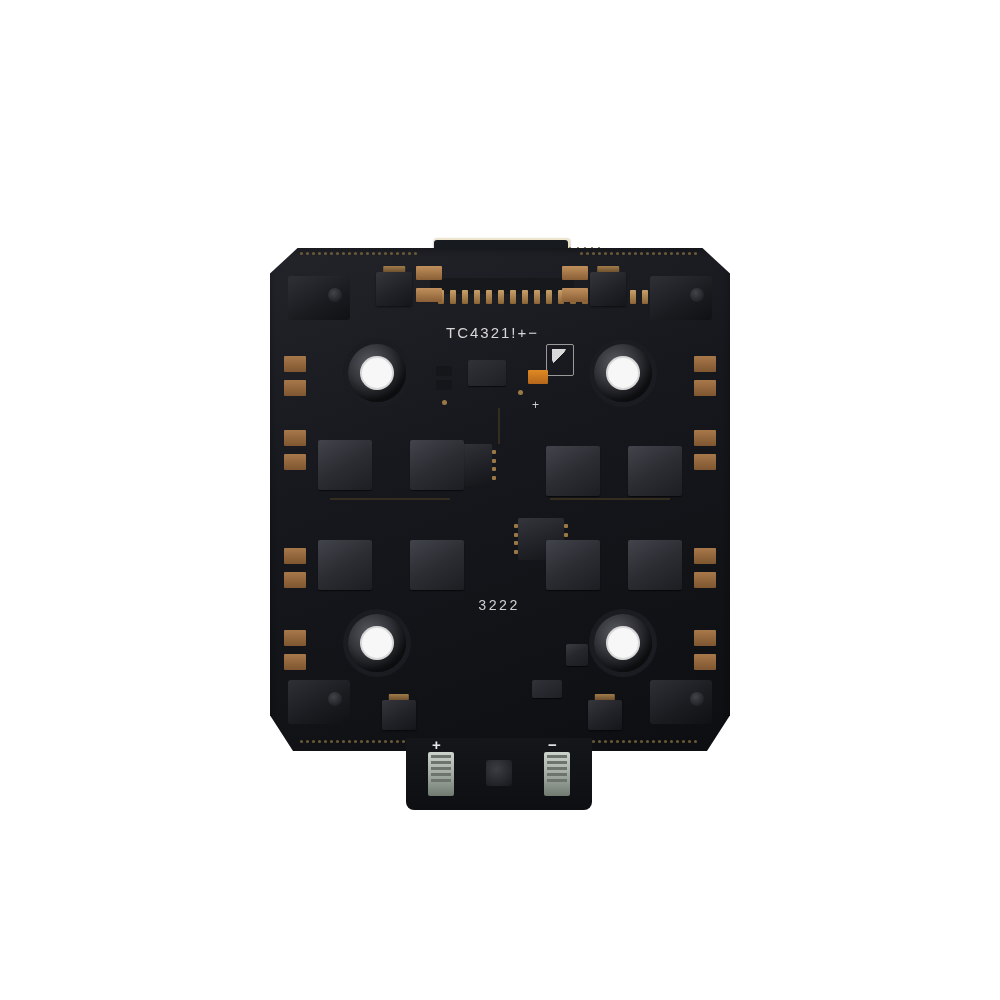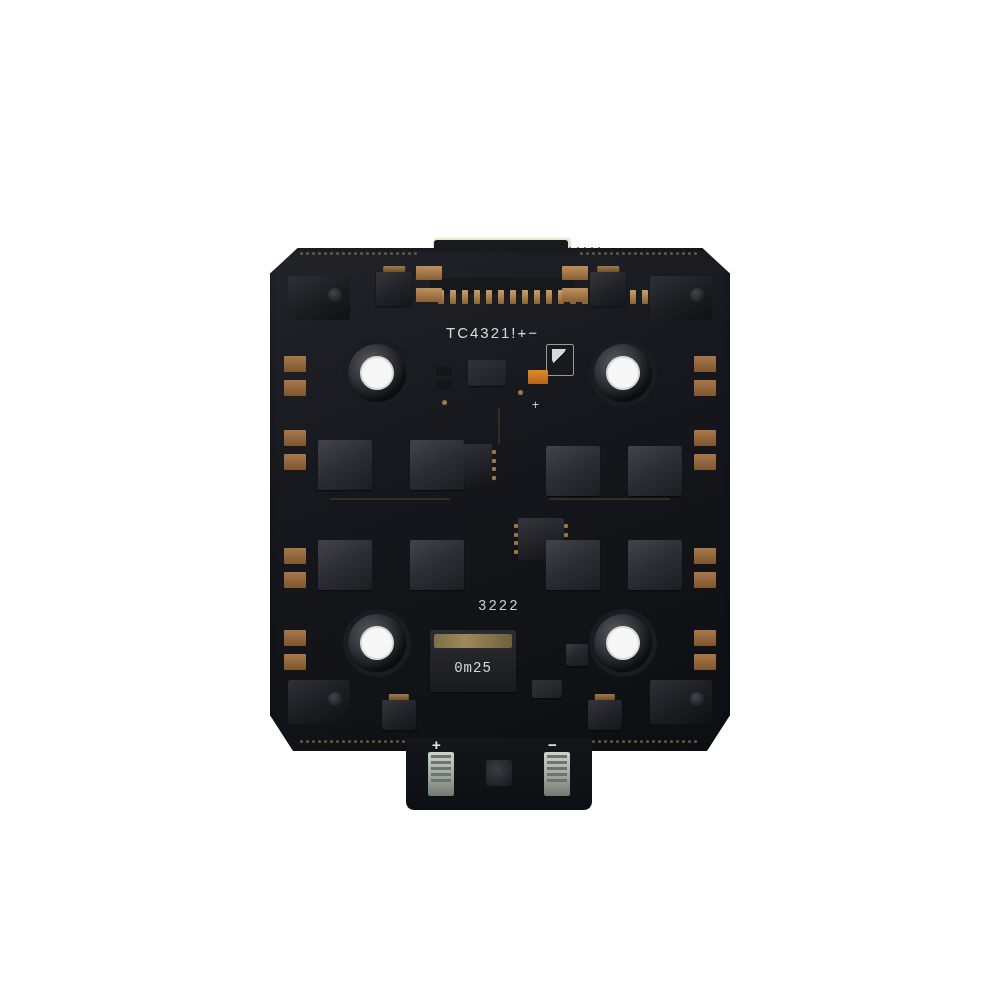--- a/index.html
+++ b/index.html
@@ -229,24 +229,20 @@
       <div class="chip big" style="left:48px;top:192px;width:54px;height:50px;"></div>
       <div class="chip big" style="left:140px;top:192px;width:54px;height:50px;"></div>
       <div class="chip big" style="left:276px;top:198px;width:54px;height:50px;"></div>
       <div class="chip big" style="left:358px;top:198px;width:54px;height:50px;"></div>
 
       <div class="chip big" style="left:48px;top:292px;width:54px;height:50px;"></div>
       <div class="chip big" style="left:140px;top:292px;width:54px;height:50px;"></div>
       <div class="chip big" style="left:276px;top:292px;width:54px;height:50px;"></div>
       <div class="chip big" style="left:358px;top:292px;width:54px;height:50px;"></div>
 
-      <div class="inductor">
-        <div class="coil"></div>
-        <div class="lbl">0m25</div>
-      </div>
       <div class="chip" style="left:296px;top:396px;width:22px;height:22px;"></div>
       <div class="chip flat" style="left:262px;top:432px;width:30px;height:18px;"></div>
 
       <div class="mosfet" style="left:112px;top:452px;width:34px;height:30px;">
           <div class="tab"></div>
         </div>
       <div class="mosfet" style="left:318px;top:452px;width:34px;height:30px;">
           <div class="tab"></div>
         </div>
 

